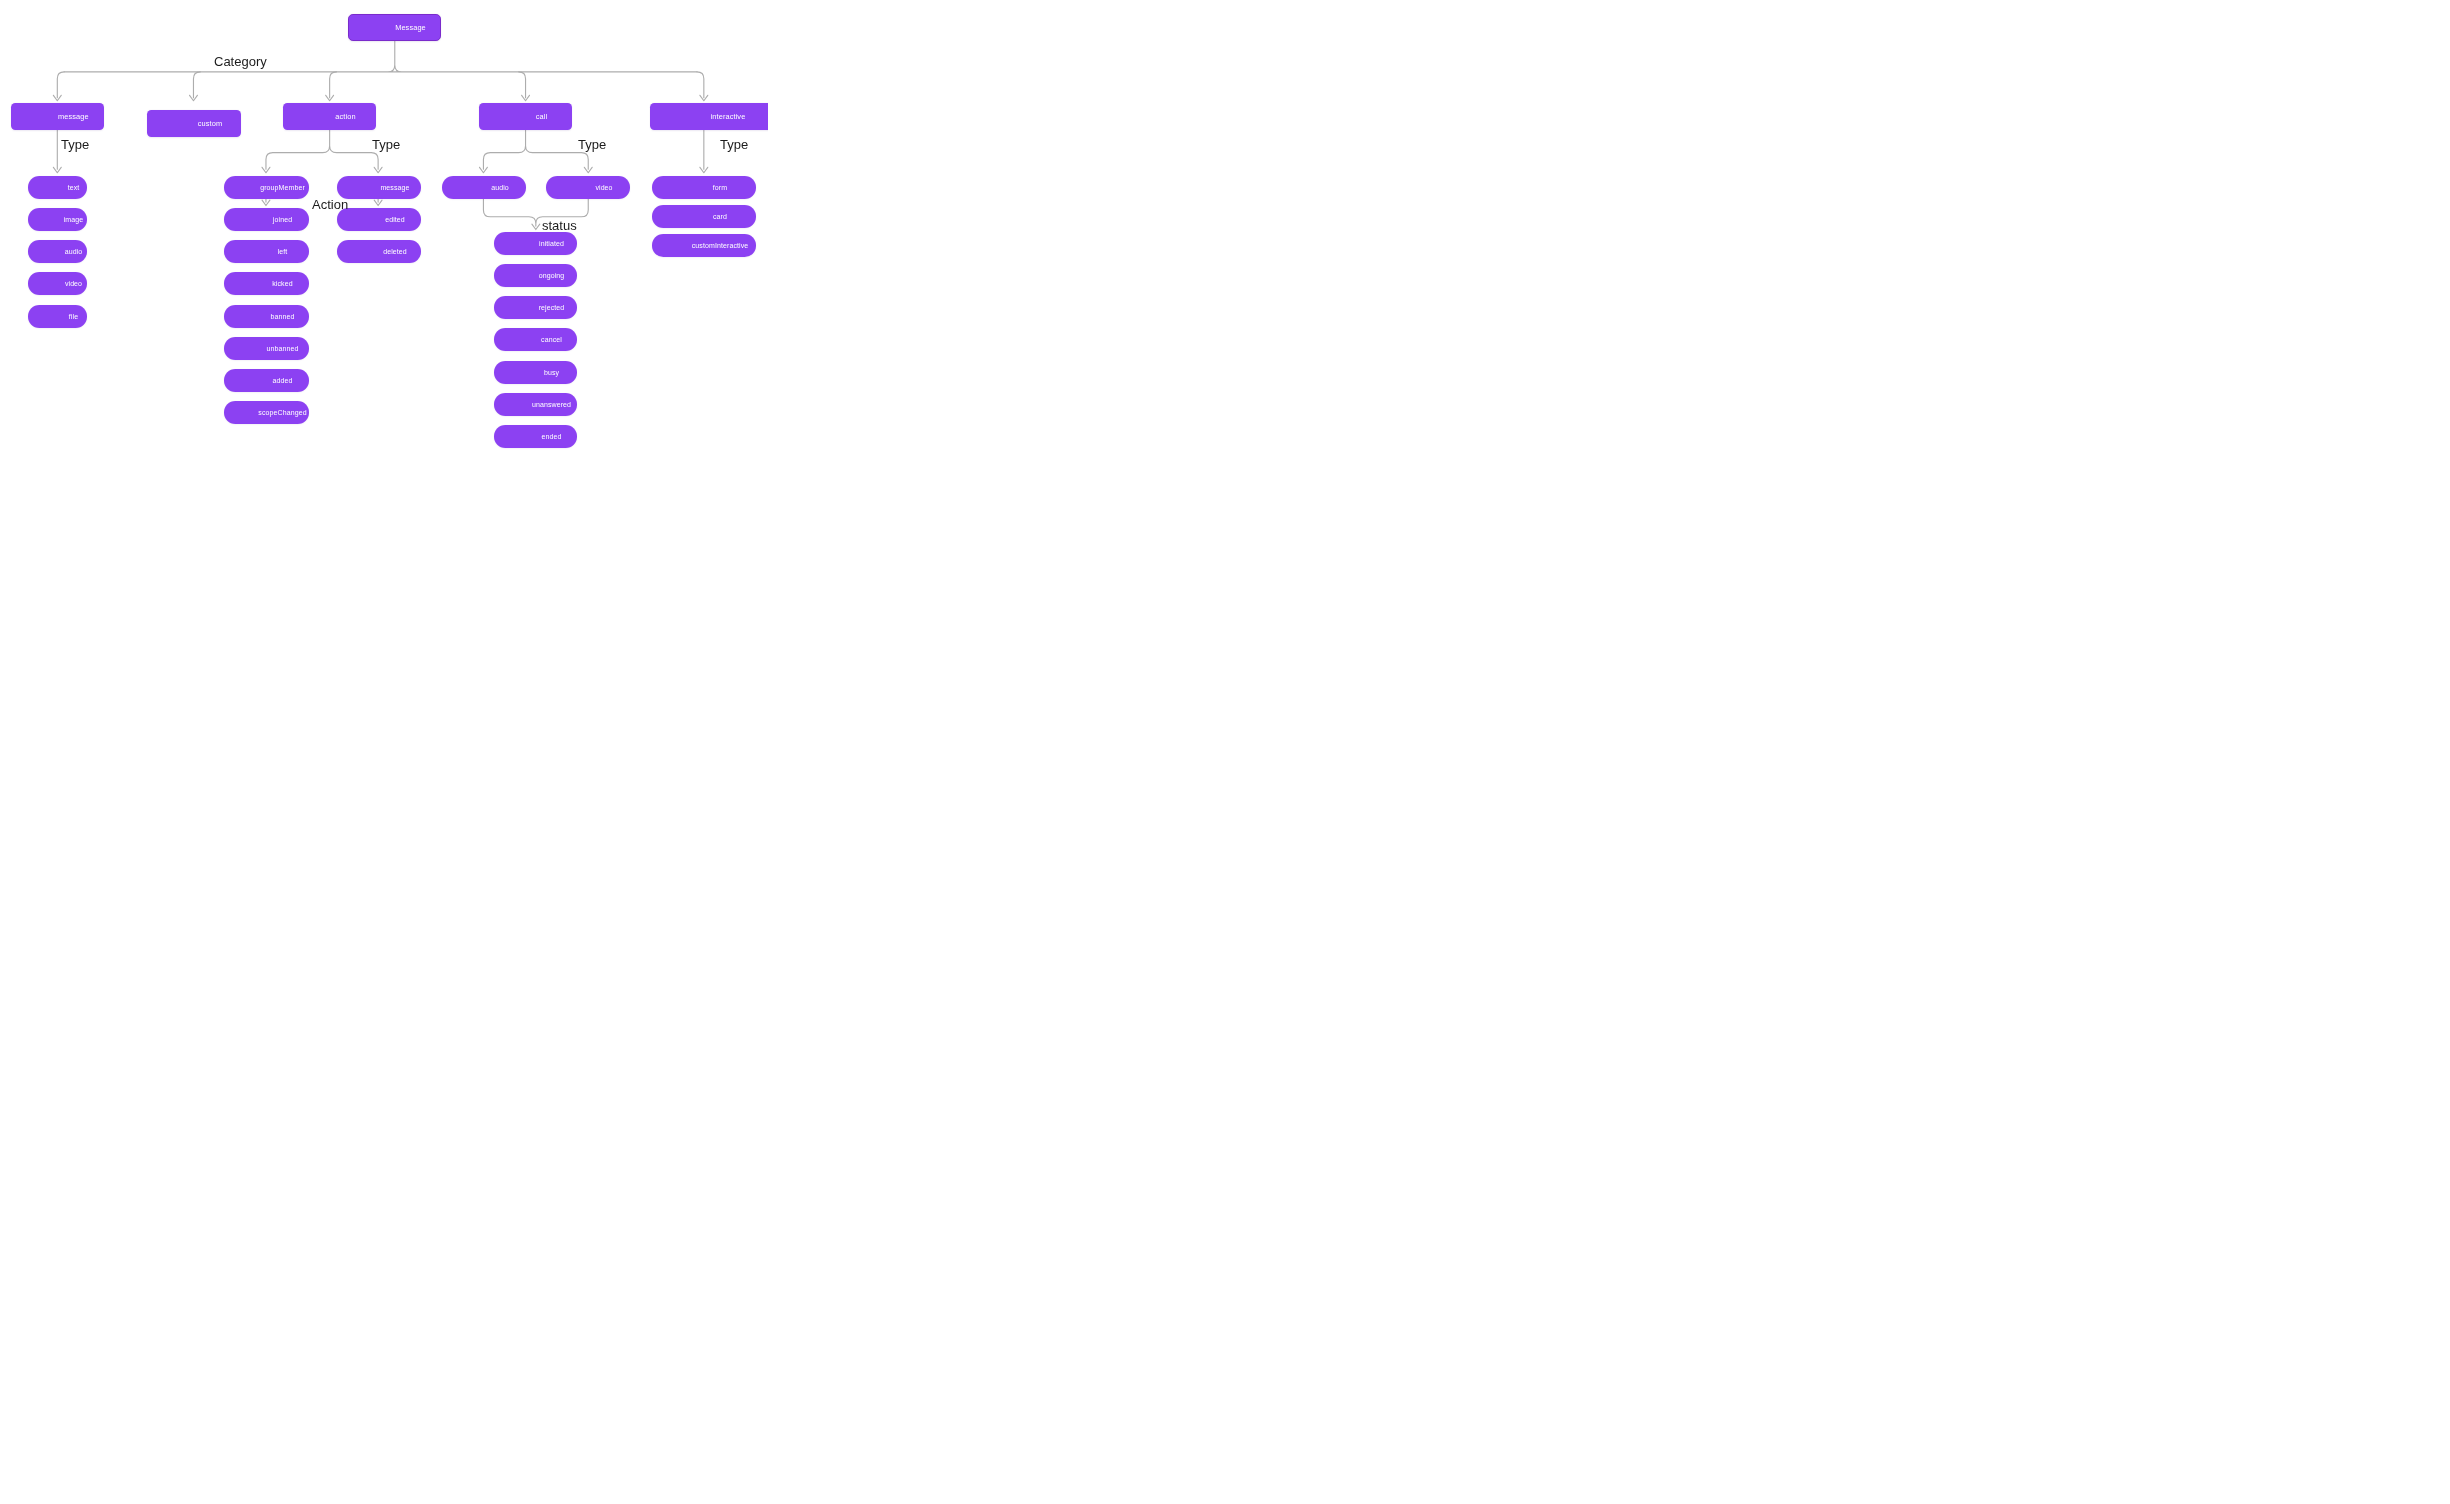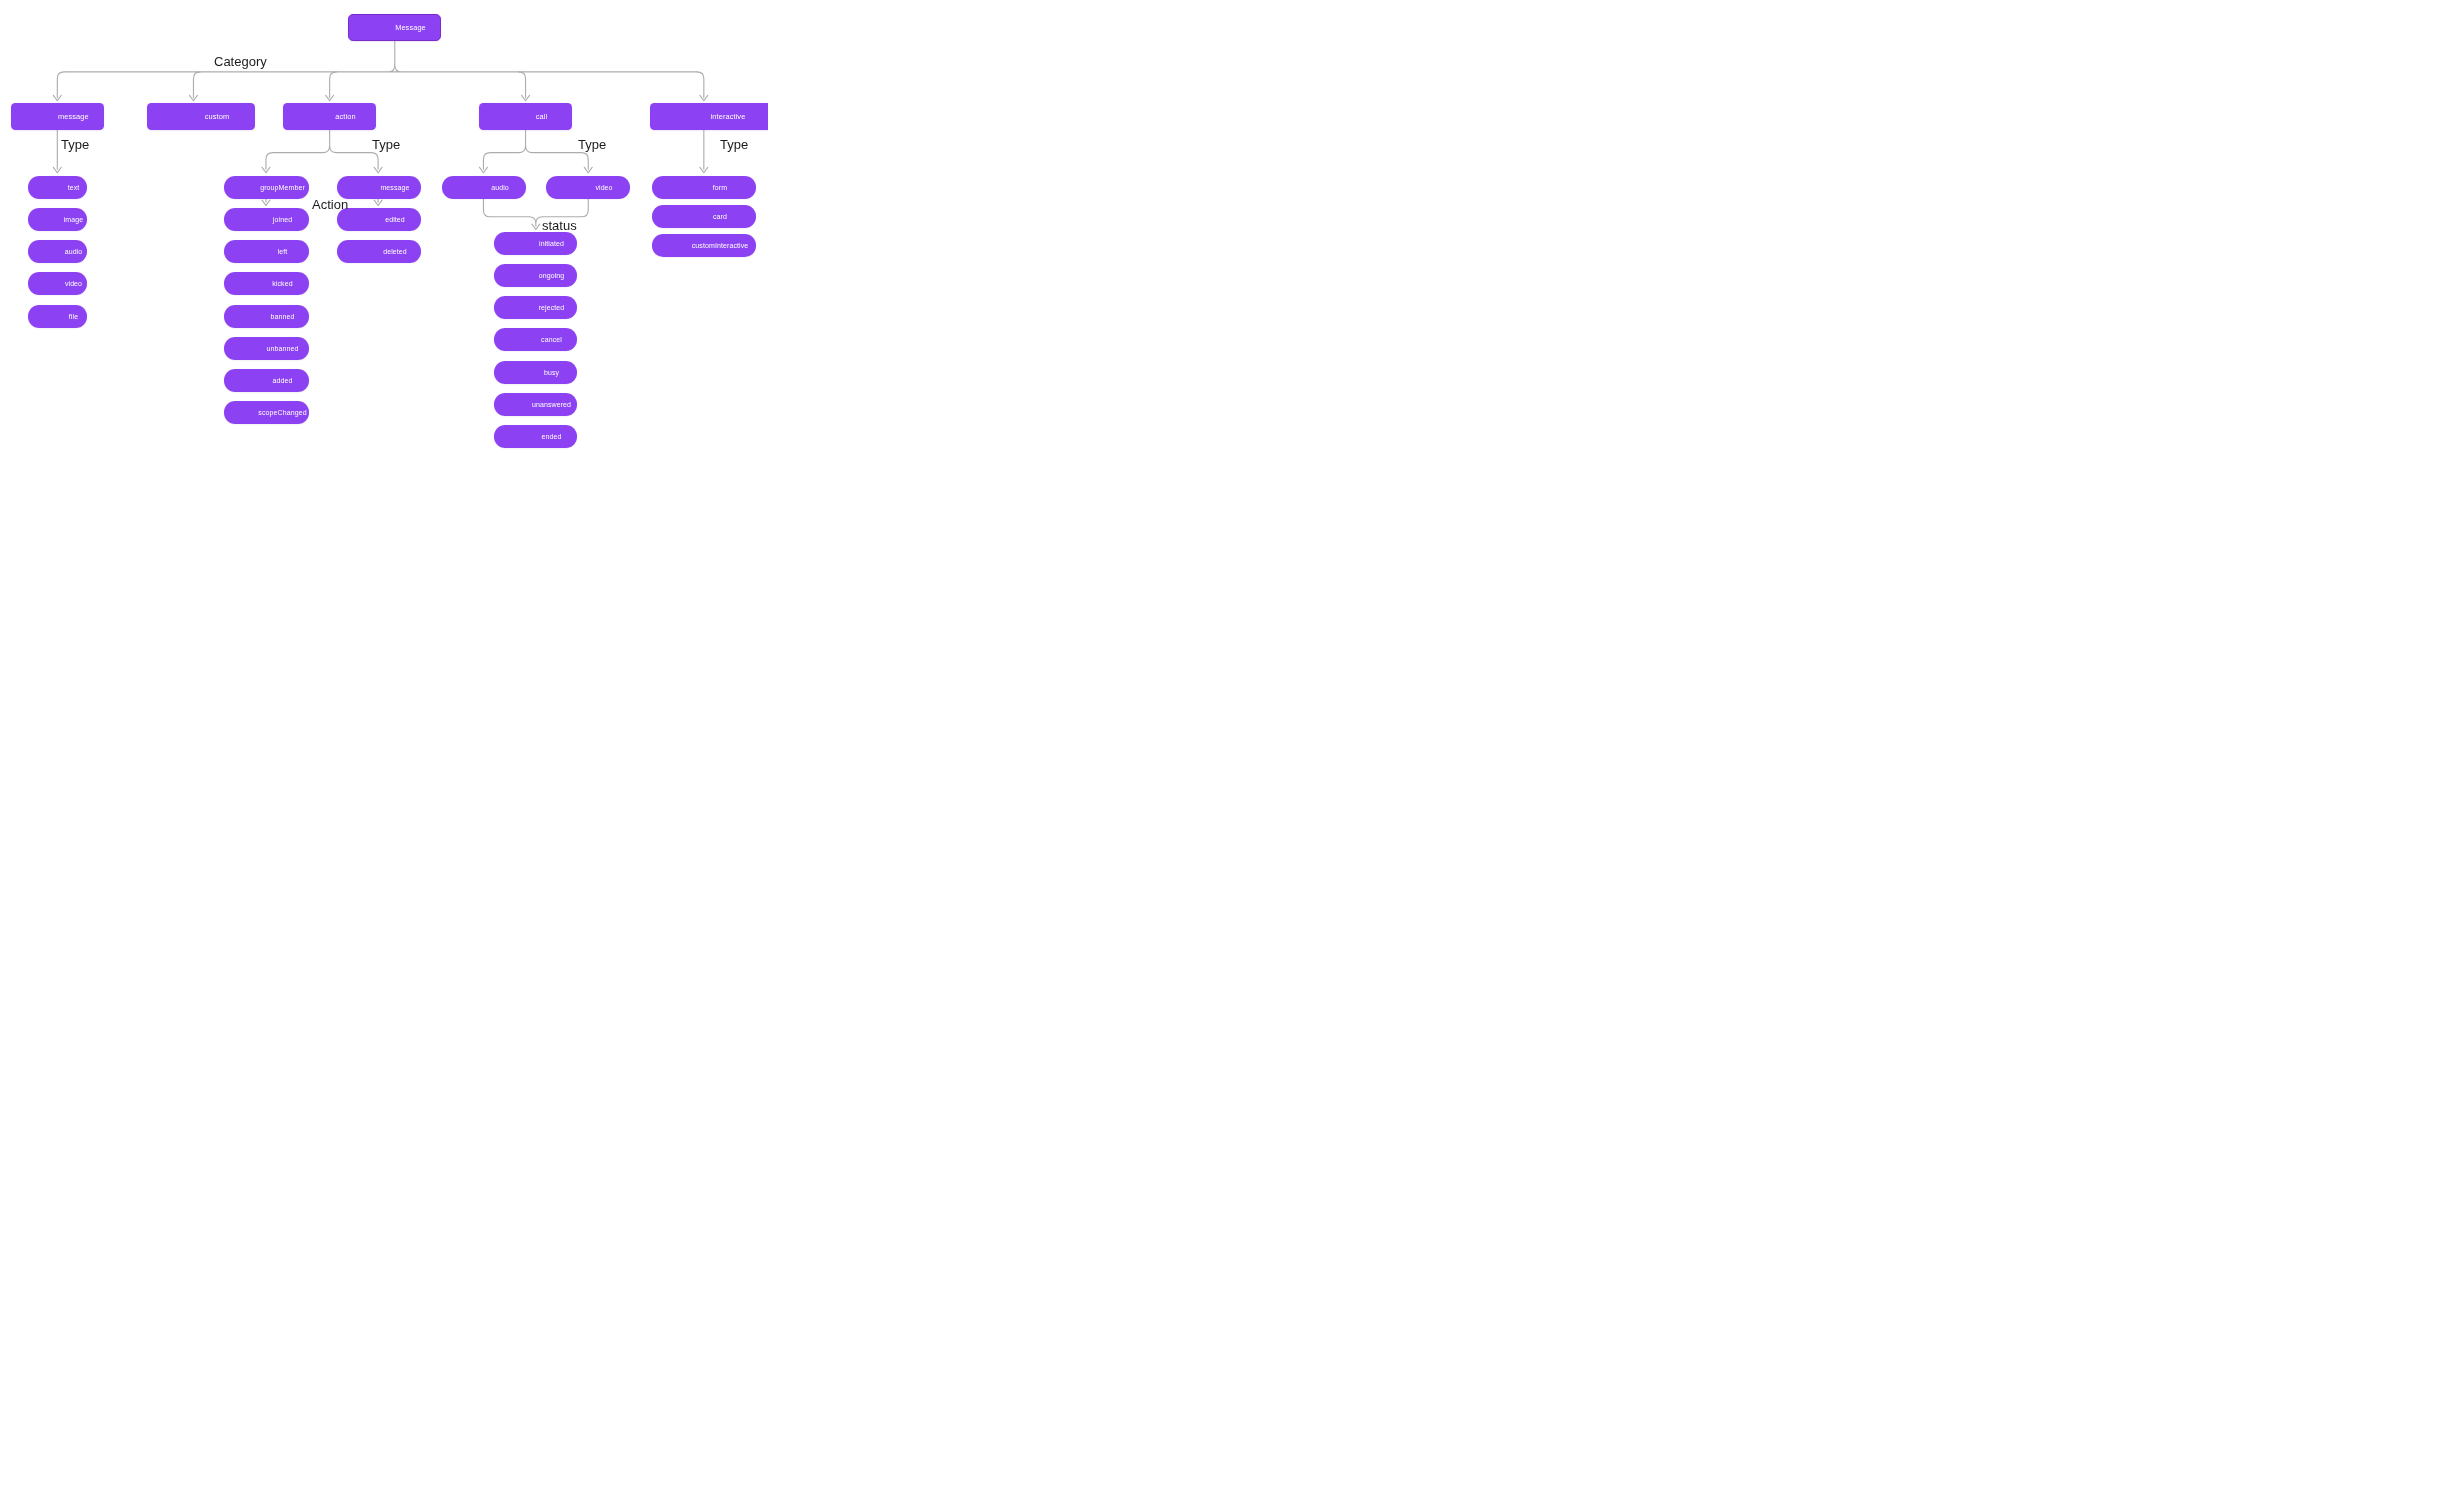--- a/index.html
+++ b/index.html
@@ -80,21 +80,21 @@
     <path d="M772 405 V412"></path>
     <path d="M764 408 L772 419 L780 408"></path>
 
     <path d="M987 405 V428 Q987 442 1001 442 H1080 Q1094 442 1094 456 M1201 405 V428 Q1201 442 1187 442 H1108 Q1094 442 1094 456 M1094 456 V461"></path>
     <path d="M1086 457 L1094 468 L1102 457"></path>
   </svg>
 
   <div class="node root" style="left:348px;top:13.7px;width:93px">Message</div>
 
   <div class="node box" style="left:10.8px;top:103px;width:93px">message</div>
-  <div class="node box" style="left:147px;top:103px;width:108px">custom</div>
+  <div class="node box" style="left:147px;top:110px;width:94px">custom</div>
   <div class="node box" style="left:283px;top:103px;width:93px">action</div>
   <div class="node box" style="left:479px;top:103px;width:93px">call</div>
   <div class="node box" style="left:650px;top:103px;width:124px">interactive</div>
 
   <div class="node pill" style="left:28px;top:176px;width:59px">text</div>
   <div class="node pill" style="left:28px;top:208px;width:59px">image</div>
   <div class="node pill" style="left:28px;top:240px;width:59px">audio</div>
   <div class="node pill" style="left:28px;top:272px;width:59px">video</div>
   <div class="node pill" style="left:28px;top:305px;width:59px">file</div>
 

